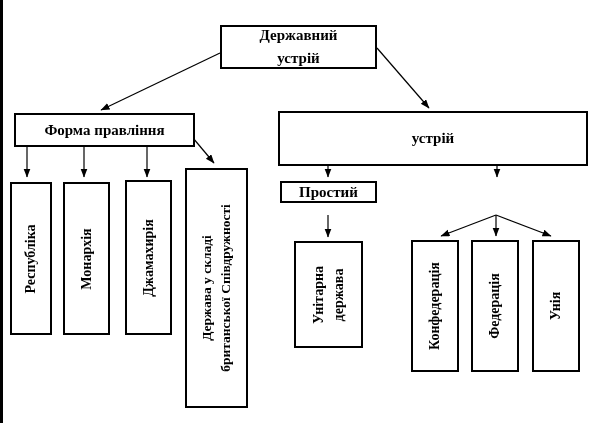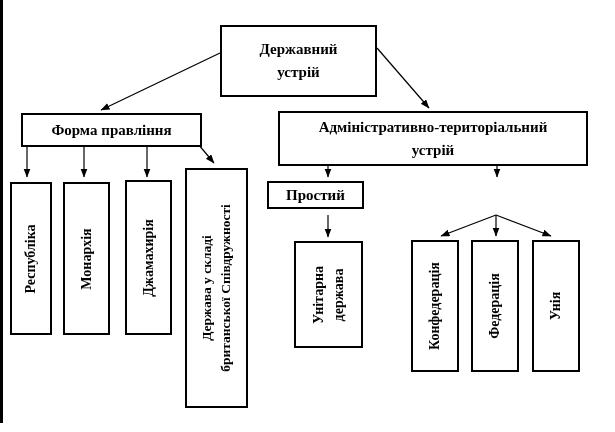--- a/index.html
+++ b/index.html
@@ -42,24 +42,24 @@
   .vlabel {
     position: absolute;
     top: 50%; left: 50%;
     transform: translate(-50%, -50%) rotate(-90deg);
     text-align: center;
     font-weight: bold;
   }
   .vlabel .line { white-space: nowrap; }
 
   
-  #node-root          { left: 220px; top: 25px;  width: 157px; height: 72px;  font-size: 15px; line-height: 1.55; }
-  #node-forma         { left: 21px;  top: 113px; width: 181px; height: 34px;  font-size: 15px; }
+  #node-root          { left: 220px; top: 25px;  width: 157px; height: 44px;  font-size: 15px; line-height: 1.55; }
+  #node-forma         { left: 14px;  top: 113px; width: 181px; height: 34px;  font-size: 15px; }
   #node-admin         { left: 278px; top: 111px; width: 310px; height: 55px;  font-size: 15px; line-height: 1.5; }
-  #node-prostyi       { left: 267px; top: 181px; width: 97px;  height: 28px;  font-size: 15px; }
+  #node-prostyi       { left: 280px; top: 181px; width: 97px;  height: 22px;  font-size: 15px; }
   #node-skladnyi      { left: 435px; top: 181px; width: 122px; height: 34px;  font-size: 15px; }
   #node-respublika    { left: 10px;  top: 182px; width: 42px;  height: 153px; font-size: 14px; }
   #node-monarkhia     { left: 63px;  top: 182px; width: 47px;  height: 153px; font-size: 14px; }
   #node-dzhamakhiria  { left: 125px; top: 180px; width: 47px;  height: 155px; font-size: 14px; }
   #node-derzhava      { left: 185px; top: 168px; width: 63px;  height: 240px; font-size: 13.5px; line-height: 1.4; }
   #node-unitarna      { left: 294px; top: 241px; width: 69px;  height: 107px; font-size: 14px; line-height: 1.4; }
   #node-konfederatsia { left: 411px; top: 240px; width: 48px;  height: 132px; font-size: 14px; }
   #node-federatsia    { left: 471px; top: 240px; width: 48px;  height: 132px; font-size: 14px; }
   #node-unia          { left: 532px; top: 240px; width: 48px;  height: 132px; font-size: 14px; }
 </style>
@@ -95,21 +95,20 @@
   <div id="node-root" class="box hbox">
     <div class="line">Державний</div>
     <div class="line">устрій</div>
   </div>
 
   <div id="node-forma" class="box hbox">
     <div class="line">Форма правління</div>
   </div>
 
   <div id="node-admin" class="box hbox">
-    <div class="line">Адміністративно-територіальний</div>
     <div class="line">устрій</div>
   </div>
 
   <div id="node-prostyi" class="box hbox">
     <div class="line">Простий</div>
   </div>
 
 
   <div id="node-respublika" class="box">
     <div class="vlabel">

